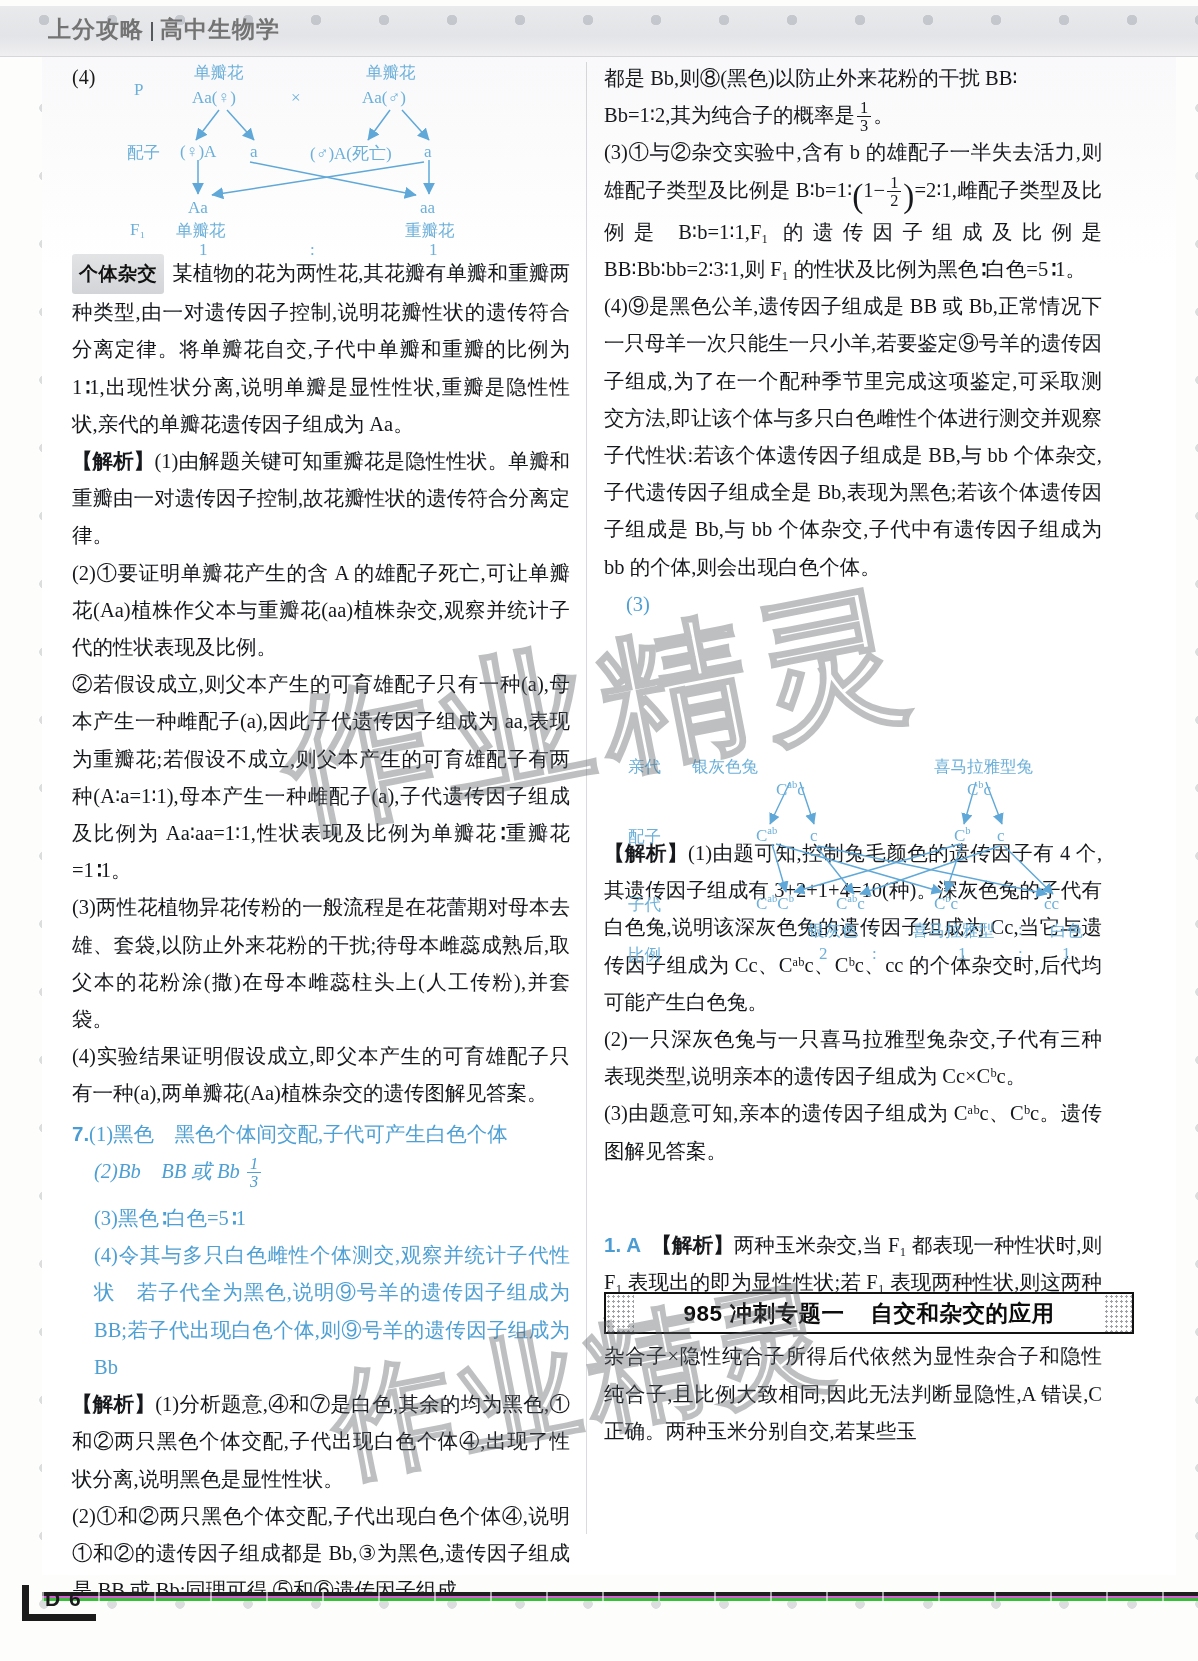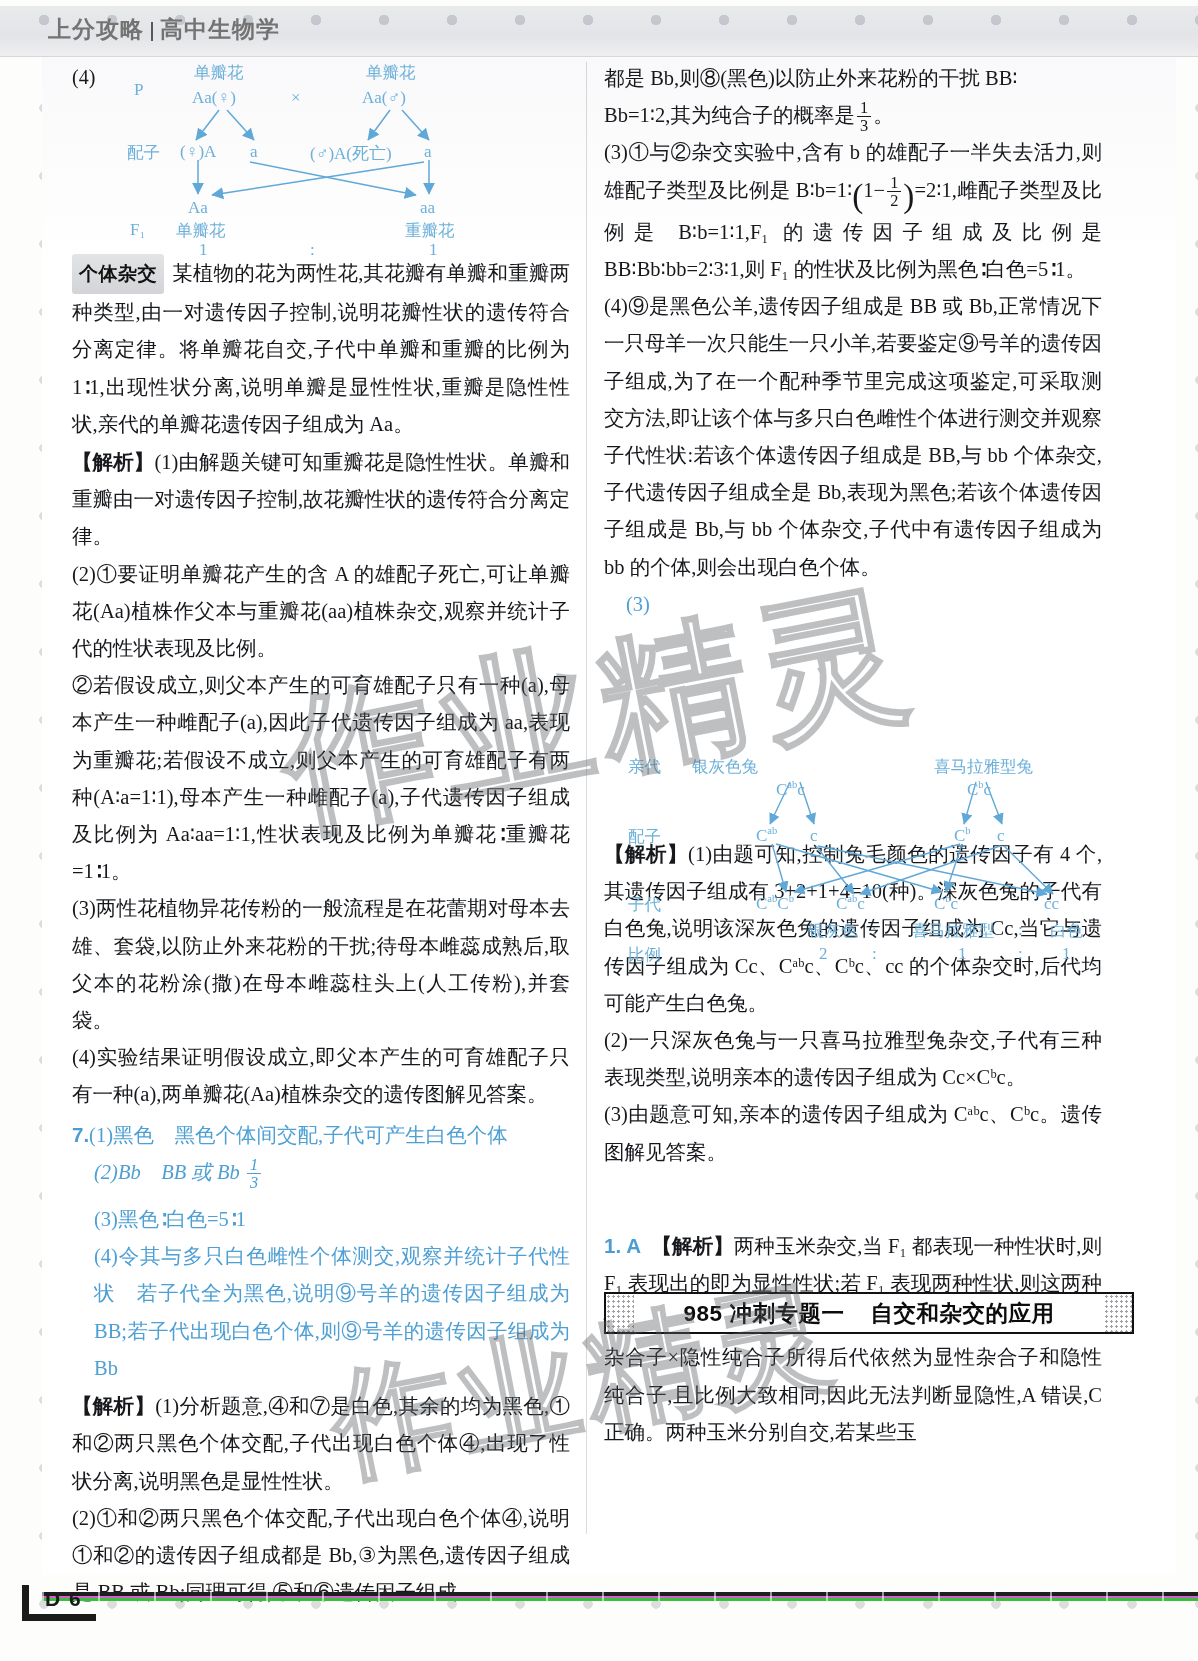--- a/index.html
+++ b/index.html
@@ -84,21 +84,21 @@
   .col-divider {
     position:absolute;
     left: 586px; top: 62px;
     width: 1px; height: 1472px;
     background: rgba(120,124,132,0.28);
   }
 
   p.t { margin: 0; text-indent: 0; }
   .blue { color: #4d9fd4; }
   .bluebold { color:#4b9cd3; font-family:"Liberation Sans","DejaVu Sans",sans-serif; font-weight:bold; }
-  .sans-b { font-family: Liberation Sans, sans-serif; font-weight: bold; margin-top: 36px; }
+  .sans-b { font-family: Liberation Serif, serif; font-weight: bold; margin-top: 36px; }
   sup.g { font-size: 0.62em; vertical-align: super; line-height: 0; }
 
   
   .keychip {
     display: inline-block;
     background: linear-gradient(180deg,#e3e4e6,#d2d4d7);
     color: #111;
     font-family: "Liberation Sans","DejaVu Sans",sans-serif;
     font-weight: bold;
     font-size: 19px;

